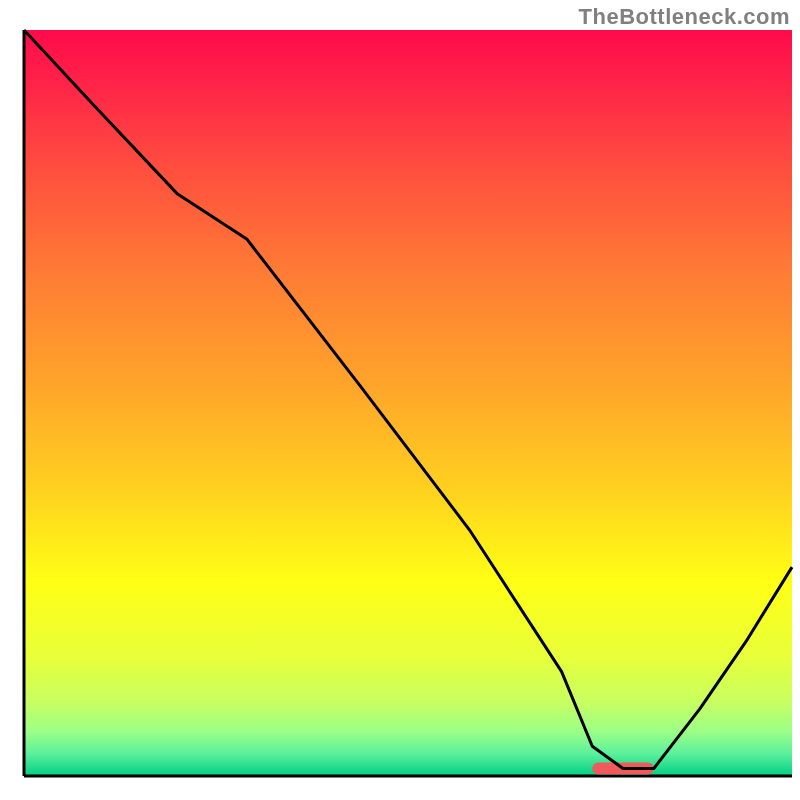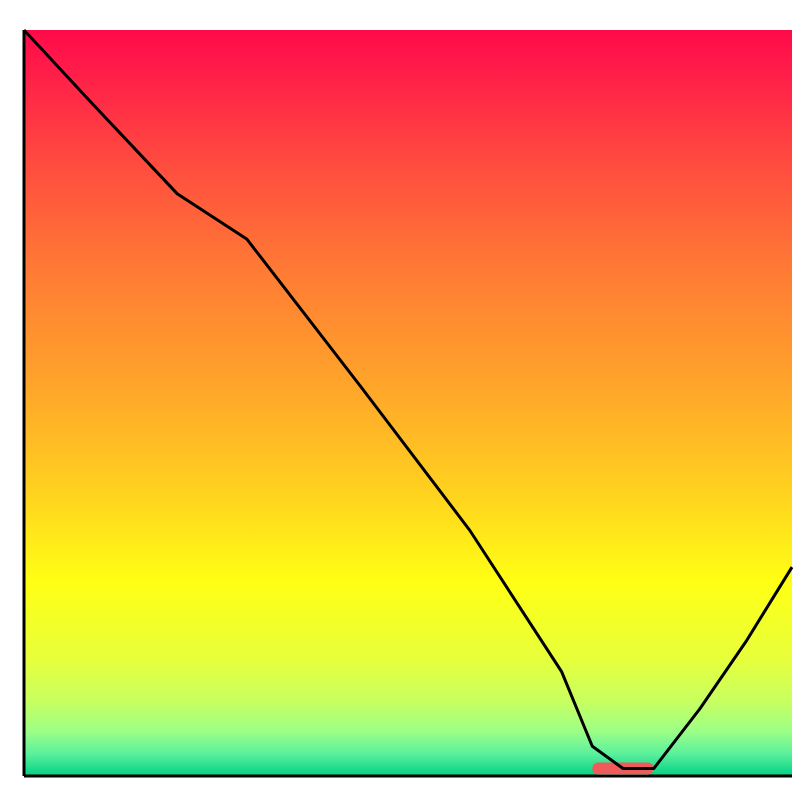--- a/index.html
+++ b/index.html
@@ -56,13 +56,14 @@
 
     <rect id="plot-bg" fill="url(#bg-grad)" x="24" y="30" width="768" height="746"></rect>
 
     <line id="axis-left" stroke="#000000" x1="24" y1="30" x2="24" y2="776" stroke-width="3"></line>
     <line id="axis-bottom" stroke="#000000" x1="24" y1="776" x2="792" y2="776" stroke-width="3"></line>
 
     <rect id="marker-0" rx="6" ry="6" x="592.3199999999999" y="762.54" width="61.440000000000055" height="12" fill="#f05a5a"></rect>
 
     <path id="curve-0" fill="none" stroke="#000000" d="M24.0 30.0 L93.1 104.6 L177.6 194.1 L246.7 238.9 L361.9 388.1 L469.4 529.8 L561.6 671.6 L592.3 746.2 L623.0 768.5 L653.8 768.5 L699.8 708.9 L745.9 641.7 L792.0 567.1" stroke-width="3" stroke-linejoin="round"></path>
   </svg>
+  <div class="watermark">TheBottleneck.com</div>
 </div>
 
 </body></html>

